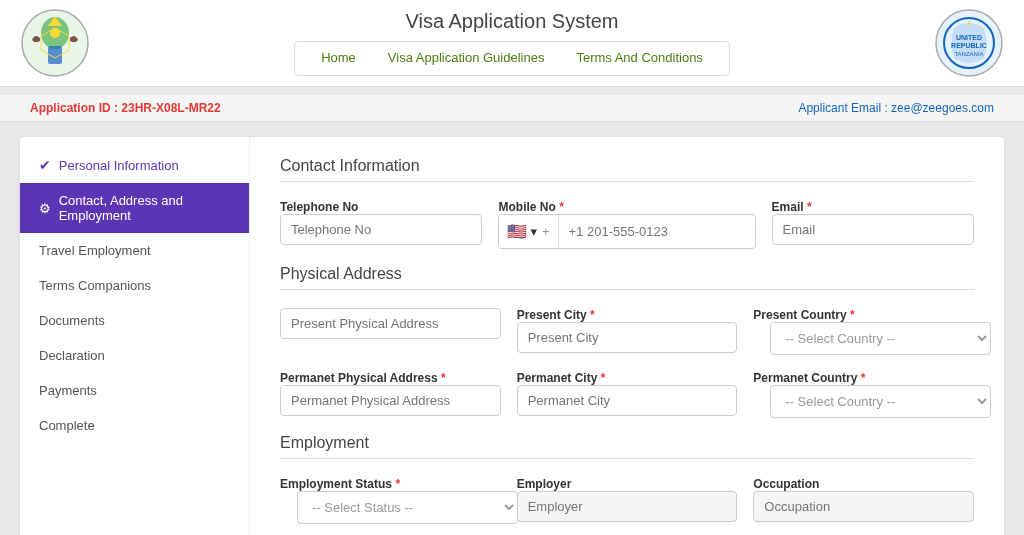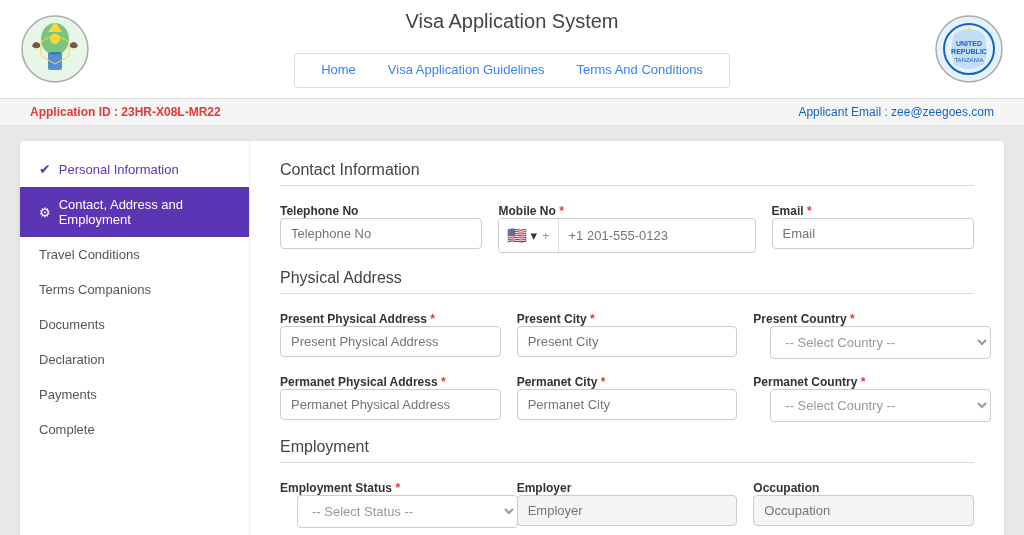--- a/index.html
+++ b/index.html
@@ -37,48 +37,49 @@
       width: 70px;
       height: 70px;
     }
     .header-center {
       text-align: center;
     }
     .header-title {
       font-size: 20px;
       font-weight: 400;
       color: #444;
-      margin-bottom: 20px;
+      margin-bottom: 8px;
     }
     .nav-bar {
       background: #fff;
       border: 1px solid #ddd;
       border-radius: 4px;
       display: flex;
       gap: 0;
       padding: 0 10px;
     }
     .nav-item {
       padding: 8px 16px;
-      color: #3b82f6;
+      color: #4d7c0f;
       cursor: pointer;
       font-size: 13px;
       border-bottom: 2px solid transparent;
     }
 
     
     .app-bar {
       background: #f5f5f5;
       border-bottom: 1px solid #ddd;
       padding: 6px 30px;
       display: flex;
       justify-content: space-between;
       align-items: center;
       font-size: 12px;
       color: #555;
+      margin-top: 8px;
     }
     .app-id { color: #555; }
     .app-id span { color: #e53935; font-weight: 600; }
     .app-email { color: #555; }
     .app-email span { color: #1565c0; }
 
     
     .main-container {
       display: flex;
       margin: 15px 20px;
@@ -260,21 +261,21 @@
       <span>Personal Information</span>
     </div>
 
     <div class="sidebar-item active">
       <span class="gear">⚙</span>
       <span>Contact, Address and Employment</span>
     </div>
 
 
     <div class="sidebar-item">
-      <span>Travel Conditions</span>
+      <span>Travel Employment</span>
     </div>
 
     <div class="sidebar-item">
       <span>Terms Companions</span>
     </div>
 
     <div class="sidebar-item">
       <span>Documents</span>
     </div>
 
@@ -326,24 +327,20 @@
         </div>
       </div>
     </div>
 
     <div style="margin-top:10px;">
       <div class="section-title">Physical Address</div>
       <hr class="section-divider">
 
       <div class="form-row">
         <div class="form-group">
-          <label class="form-label">
-            <span>Present Physical Address</span>
-            <span class="required"> *</span>
-          </label>
           <input type="text" class="form-input" placeholder="Present Physical Address" style="">
         </div>
         <div class="form-group">
           <label class="form-label">
             <span>Present City</span>
             <span class="required"> *</span>
           </label>
           <input type="text" class="form-input" placeholder="Present City" style="">
         </div>
         <div class="form-group">

